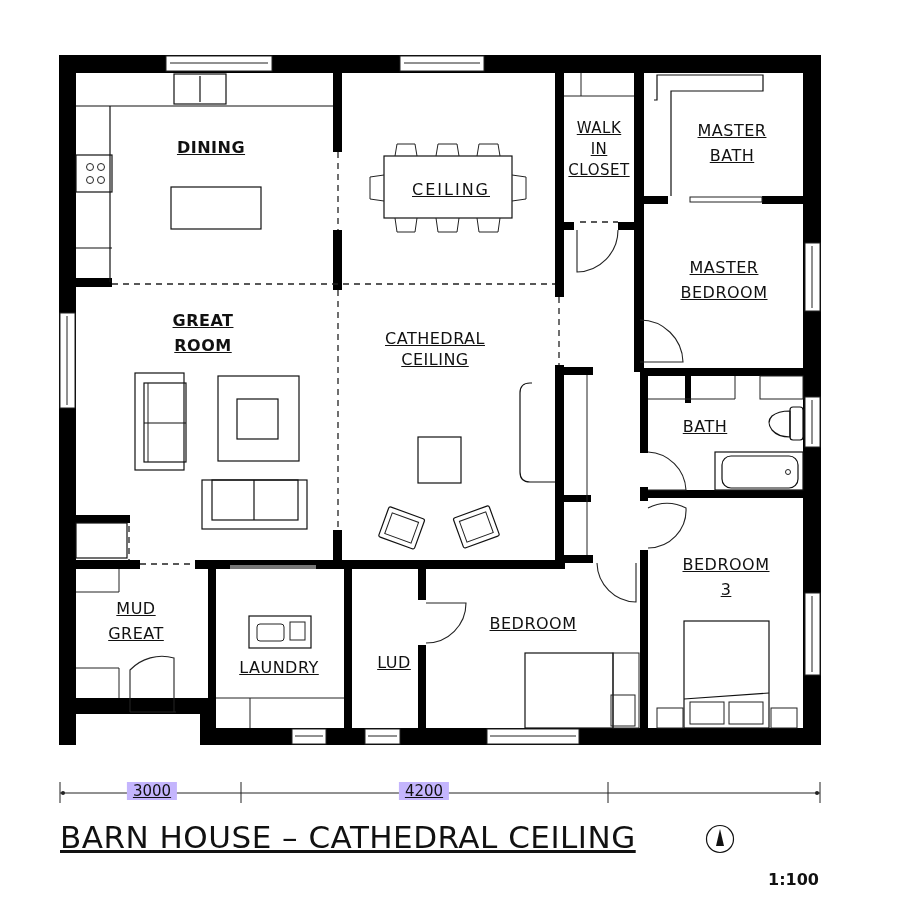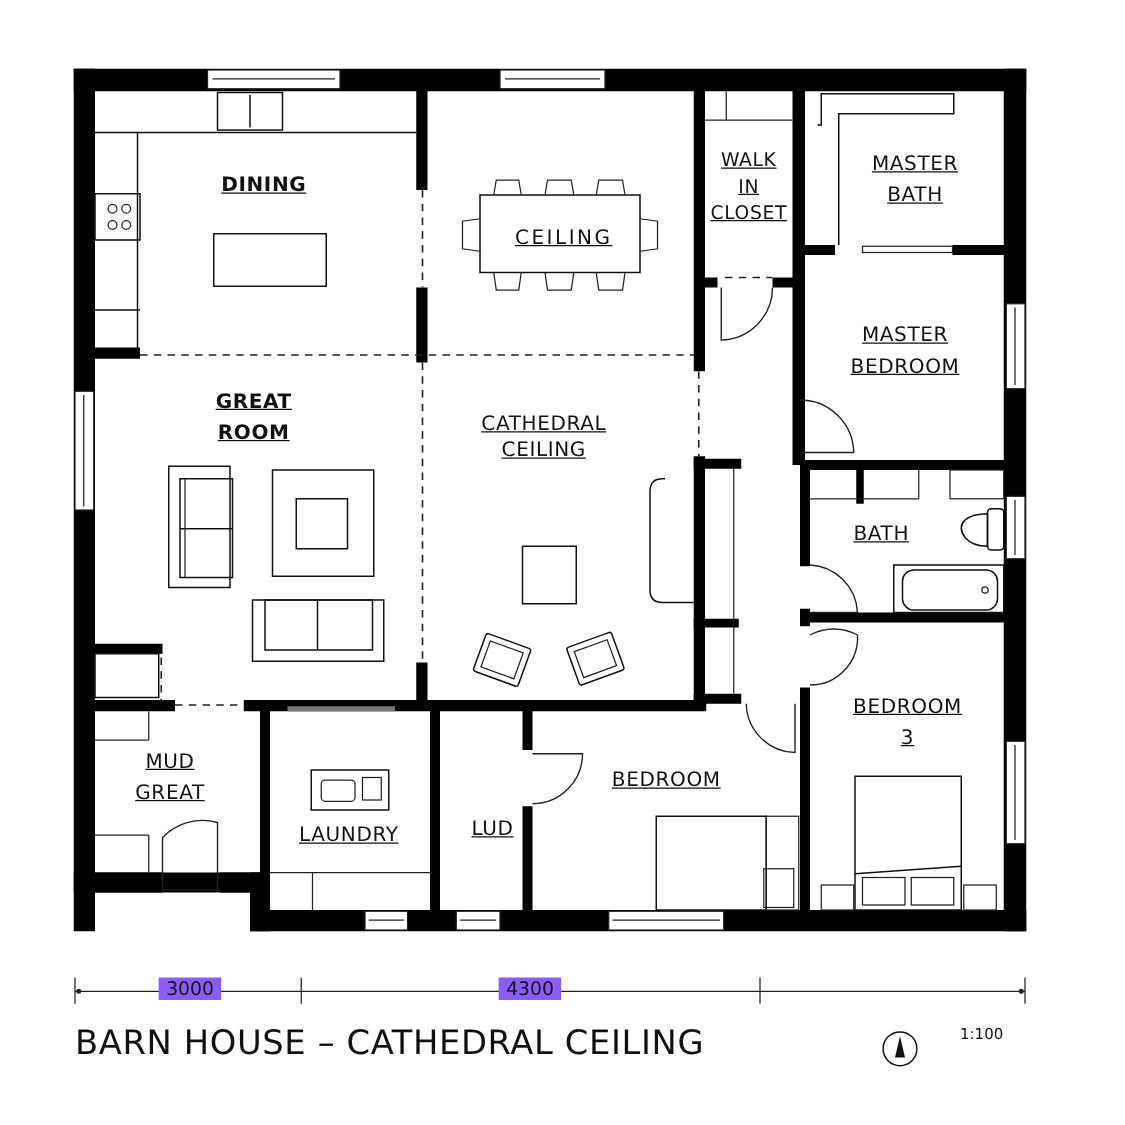--- a/index.html
+++ b/index.html
@@ -6,23 +6,23 @@
   body { width: 900px; height: 900px; position: relative; overflow: hidden; font-family: "DejaVu Sans", "Liberation Sans", sans-serif; color: #111; }
   svg.plan { position: absolute; left: 0; top: 0; }
   .wall { fill: #000; }
   .line { fill: none; stroke: #111; stroke-width: 1.2; }
   .thin { fill: none; stroke: #222; stroke-width: 1; }
   .dash { fill: none; stroke: #222; stroke-width: 1.3; stroke-dasharray: 6 5; }
   .win { fill: #fff; stroke: #222; stroke-width: 1; }
   .door { fill: none; stroke: #222; stroke-width: 1.1; }
   .lbl { position: absolute; text-align: center; font-size: 16px; letter-spacing: 0.5px; line-height: 25px; white-space: pre-line; transform: translateX(-50%); text-decoration: underline; }
   .lbl.bold { font-weight: bold; }
-  .dim { position: absolute; font-size: 15px; background: #8b5cf6; padding: 0 6px; transform: translate(-50%, -50%); }
-  .title { position: absolute; left: 60px; top: 819px; font-size: 27px; letter-spacing: 0.5px; }
-  .scale { position: absolute; left: 768px; top: 820px; font-size: 12px; }
+  .dim { position: absolute; font-size: 15px; background: #c4b5fd; padding: 0 6px; transform: translate(-50%, -50%); text-decoration: underline; }
+  .title { position: absolute; left: 60px; top: 819px; font-size: 31px; letter-spacing: 0.5px; text-decoration: underline; }
+  .scale { position: absolute; left: 768px; top: 870px; font-size: 16px; font-weight: bold; }
   .north { position: absolute; left: 705px; top: 824px; width: 30px; height: 30px; }
 </style>
 </head>
 <body>
 
 <svg class="plan" width="900" height="900" viewBox="0 0 900 900">
 
   <g>
     <rect class="wall" x="59" y="55" width="762" height="18"></rect>
     <rect class="wall" x="59" y="55" width="17" height="690"></rect>
@@ -255,20 +255,20 @@
 <div class="lbl" style="left:705px;top:414px;">BATH</div>
 <div class="lbl" style="left:726px;top:552px;">BEDROOM
 3</div>
 <div class="lbl" style="left:136px;top:596px;">MUD
 GREAT</div>
 <div class="lbl" style="left:279px;top:655px;">LAUNDRY</div>
 <div class="lbl" style="left:394px;top:650px;">LUD</div>
 <div class="lbl" style="left:533px;top:611px;">BEDROOM</div>
 
 <div class="dim" style="left:152px;top:791px;">3000</div>
-<div class="dim" style="left:424px;top:791px;">4300</div>
+<div class="dim" style="left:424px;top:791px;">4200</div>
 
 <div class="title">BARN HOUSE – CATHEDRAL CEILING</div>
 <svg class="north" viewBox="0 0 30 30">
   <circle cx="15" cy="15" r="13.5" fill="none" stroke="#111" stroke-width="1.2"></circle>
   <polygon points="15,5 11,22 19,22" fill="#111"></polygon>
 </svg>
 <div class="scale">1:100</div>
 
 </body></html>

